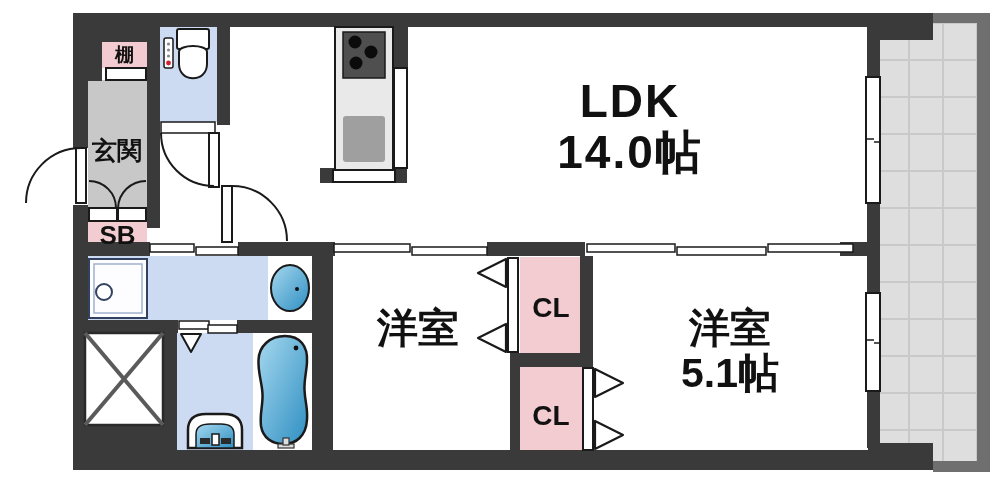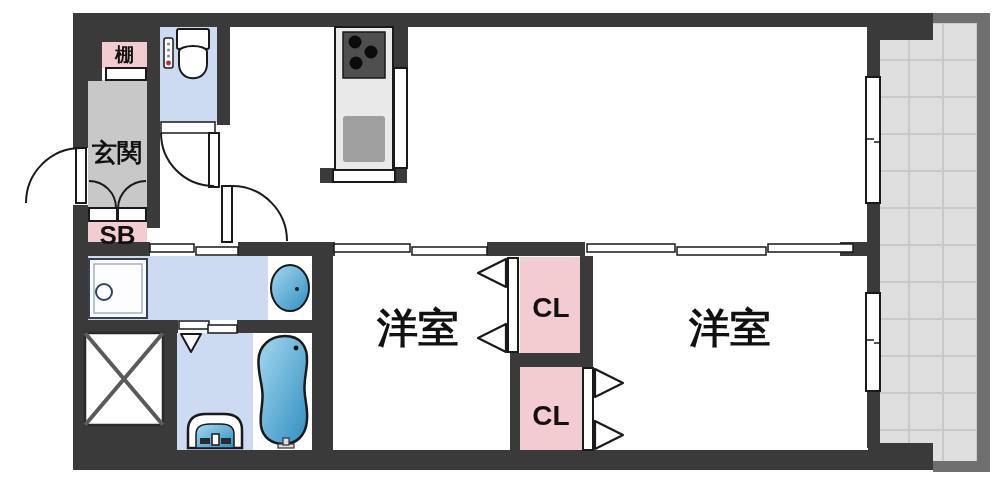--- a/index.html
+++ b/index.html
@@ -17,21 +17,21 @@
       repeating-linear-gradient(to bottom, var(--tileline,#c9c9c9) 0 2px, transparent 2px 37px);}
   .frame{position:absolute;background:var(--frame,#6f6f6f);}
   .overlay{position:absolute;left:0;top:0;}
   .label{position:absolute;text-align:center;font-weight:bold;line-height:1.1;white-space:nowrap;}
   .label span{display:block;}
   .lbl-ldk{left:430px;top:76px;width:400px;font-size:46px;letter-spacing:2px;}
   .lbl-b1{left:323px;top:306px;width:190px;font-size:41px;}
   .lbl-b2{left:615px;top:306px;width:230px;font-size:41px;}
   .lbl-clt{left:520px;top:293px;width:62px;font-size:28px;}
   .lbl-clb{left:520px;top:401px;width:62px;font-size:28px;}
-  .lbl-genkan{left:86px;top:139px;width:62px;font-size:25px;}
+  .lbl-genkan{left:86px;top:139px;width:62px;font-size:25px;font-family:Liberation Mono, monospace;}
   .lbl-sb{left:88px;top:221px;width:59px;font-size:26px;}
   .lbl-tana{left:102px;top:45px;width:45px;font-size:19px;}
 </style>
 </head>
 <body>
 
 <div class="plan">
 
   <div class="tiles" style="left:874px;top:22px;width:104px;height:440px;"></div>
   <div class="frame" style="left:933px;top:13px;width:57px;height:10px;"></div>
@@ -200,26 +200,29 @@
     <g>
       <path d="M 188 448 L 188 430 Q 188 414 206 414 L 224 414 Q 242 414 242 430 L 242 448 Z" fill="#fff" stroke="#1a1a1a" stroke-width="2.5"></path>
       <path d="M 196 448 L 196 434 Q 196 424 210 424 L 221 424 Q 234 424 234 434 L 234 448 Z" fill="url(#aqua)" stroke="#1a1a1a" stroke-width="1.5"></path>
       <rect x="200" y="438" width="10" height="6" fill="#2b2b2b"></rect>
       <rect x="221" y="438" width="10" height="6" fill="#2b2b2b"></rect>
       <rect x="212" y="434" width="7" height="11" fill="#fff" stroke="#1a1a1a" stroke-width="1.5"></rect>
     </g>
   </svg>
 
   <div class="label lbl-ldk">
+    <span>LDK</span>
+    <span>14.0帖</span>
   </div>
   <div class="label lbl-b1">
     <span>洋室</span>
   </div>
   <div class="label lbl-b2">
     <span>洋室</span>
+    <span>5.1帖</span>
   </div>
   <div class="label lbl-clt">CL</div>
   <div class="label lbl-clb">CL</div>
   <div class="label lbl-genkan">玄関</div>
   <div class="label lbl-sb">SB</div>
   <div class="label lbl-tana">棚</div>
 
 </div>
 
 </body></html>

